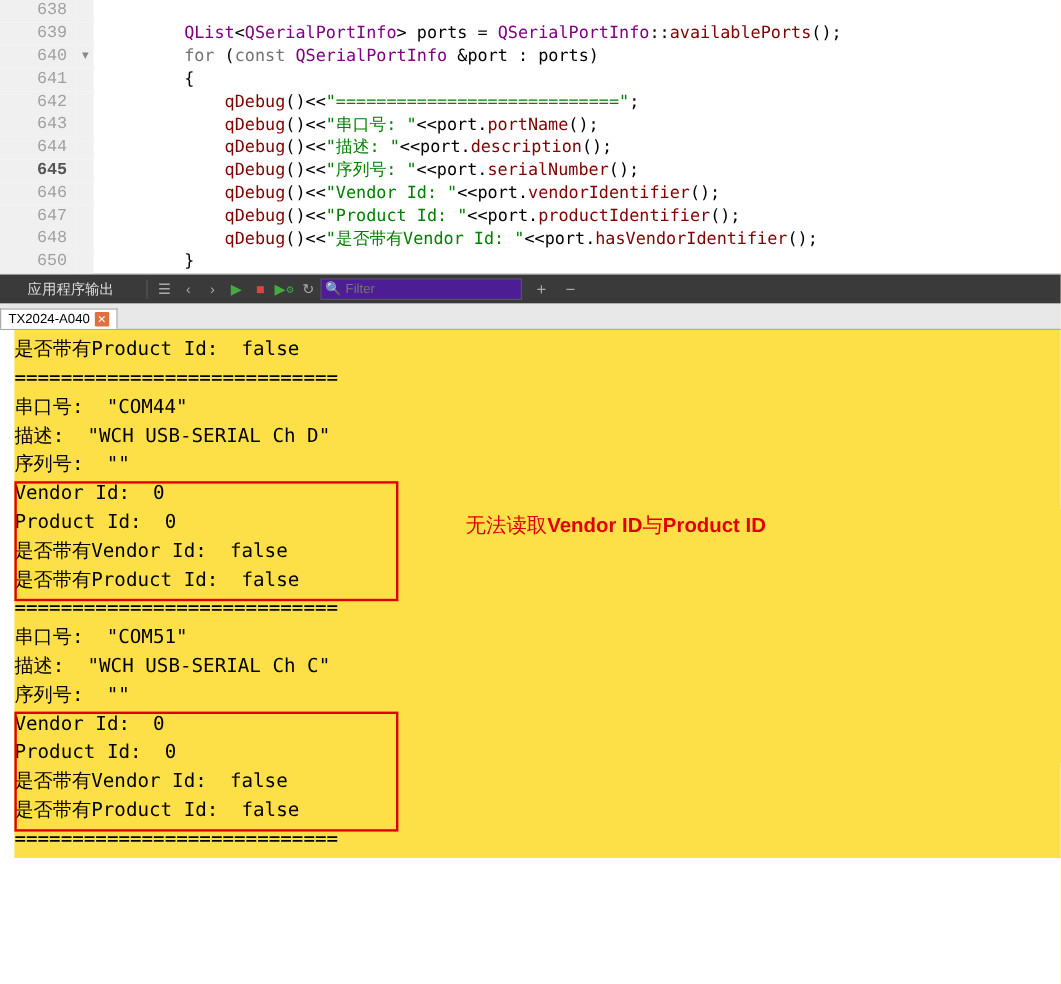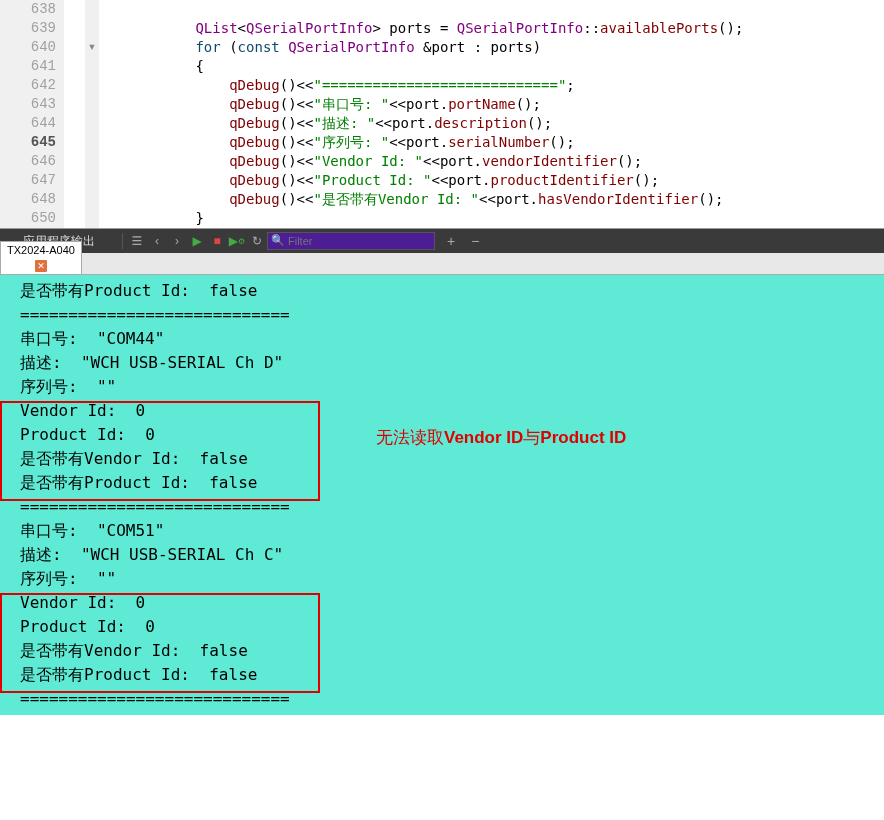--- a/index.html
+++ b/index.html
@@ -1,47 +1,47 @@
 <!DOCTYPE html>
 <html><head>
 <meta charset="utf-8">
 <style>
   * { margin: 0; padding: 0; box-sizing: border-box; }
   body { font-family: Consolas, 'Courier New', monospace; font-size: 14px; background: #fff; width: 884px; }
   
   .code-panel { background: #fff; border-bottom: 1px solid #999; }
-  .code-line { display: flex; height: 19px; line-height: 19px; gap: 21px; }
+  .code-line { display: flex; height: 19px; line-height: 19px; }
   .gutter { width: 64px; text-align: right; padding-right: 8px; background: #f0f0f0; color: #a0a0a0; user-select: none; }
   .gutter.active { color: #555; font-weight: bold; }
   .fold-col { width: 14px; background: #f0f0f0; text-align: center; color: #888; }
   .code-text { padding-left: 8px; white-space: pre; font-family: Consolas, monospace; }
   
   .kw-type { color: #800080; }
-  .kw-ctrl { color: #0c4a6e; }
+  .kw-ctrl { color: #737373; }
   .op { color: #000; }
   .str { color: #008000; }
   .ident { color: #800000; }
   .plain { color: #000; }
   
   .toolbar { background: #3a3a3a; color: #ccc; height: 24px; display: flex; align-items: center; font-size: 12px; font-family: 'Microsoft YaHei', sans-serif; }
   .toolbar-label { padding: 0 23px; color: #ddd; }
   .toolbar-sep { width: 1px; height: 16px; background: #555; margin: 0 4px; }
   .tb-btn { width: 20px; height: 20px; display: flex; align-items: center; justify-content: center; cursor: pointer; color: #aaa; }
   .tb-btn.stop { color: #d44; }
   .tb-btn.play { color: #4a4; }
   .filter-input { width: 100%; background: #4c1d95; border: 1px solid #555; color: #888; padding: 1px 4px 1px 20px; font-size: 11px; height: 18px; }
   .filter-wrap { position: relative; }
   .filter-icon { position: absolute; left: 4px; top: 2px; color: #888; font-size: 11px; }
   .plus-minus { color: #aaa; margin-left: 8px; cursor: pointer; font-size: 14px; padding: 0 4px; }
   
   .tab-bar { background: #e8e8e8; height: 22px; display: flex; align-items: flex-end; border-bottom: 1px solid #aaa; font-family: 'Microsoft YaHei', sans-serif; }
-  .tab { background: #fff; border: 1px solid #aaa; border-bottom: none; padding: 2px 6px; font-size: 11px; display: flex; align-items: center; gap: 4px; flex-direction: column; }
+  .tab { background: #fff; border: 1px solid #aaa; border-bottom: none; padding: 2px 6px; font-size: 11px; display: flex; align-items: center; gap: 4px; }
   .tab-close { background: #e07040; color: #fff; width: 12px; height: 12px; display: inline-flex; align-items: center; justify-content: center; font-size: 9px; border-radius: 1px; cursor: pointer; }
   
-  .output-panel { background: #5eead4; padding: 4px 20px; font-family: 'SimSun', Consolas, monospace; font-size: 16px; line-height: 24px; position: relative; }
+  .output-panel { background: #fde047; padding: 4px 0; font-family: 'SimSun', Consolas, monospace; font-size: 16px; line-height: 24px; position: relative; margin-left: 12px; }
   .output-line { white-space: pre; color: #000; }
   
   .redbox { position: absolute; border: 2px solid #e00000; pointer-events: none; }
   .annotation { position: absolute; color: #e00000; font-family: Liberation Sans, sans-serif; font-size: 17px; line-height: 26px; font-weight: 500; }
   .annotation .b { font-weight: bold; }
 </style>
 </head>
 <body>
 
 <div class="code-panel" id="code-panel">

